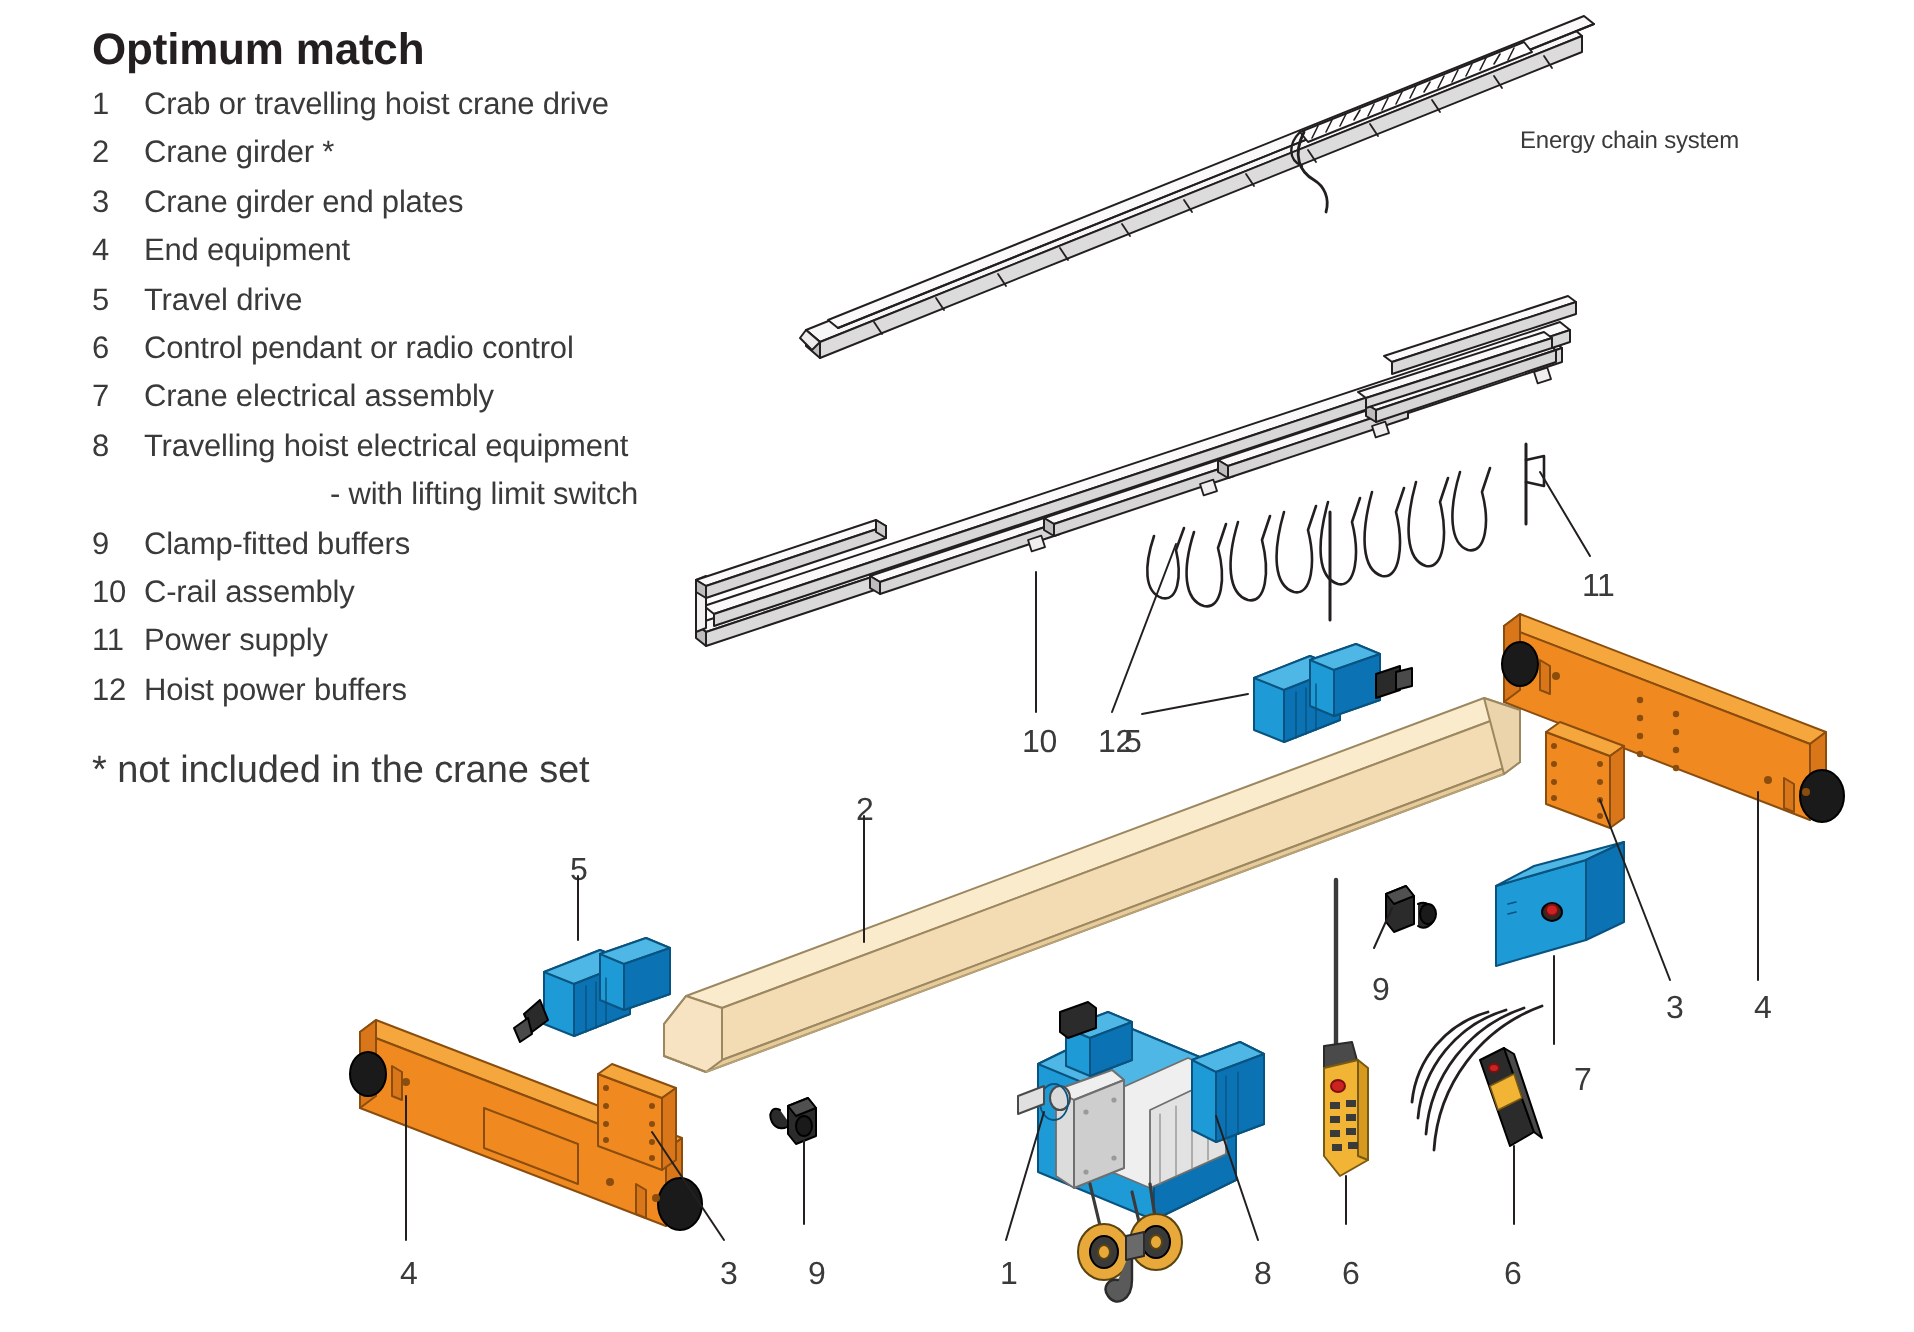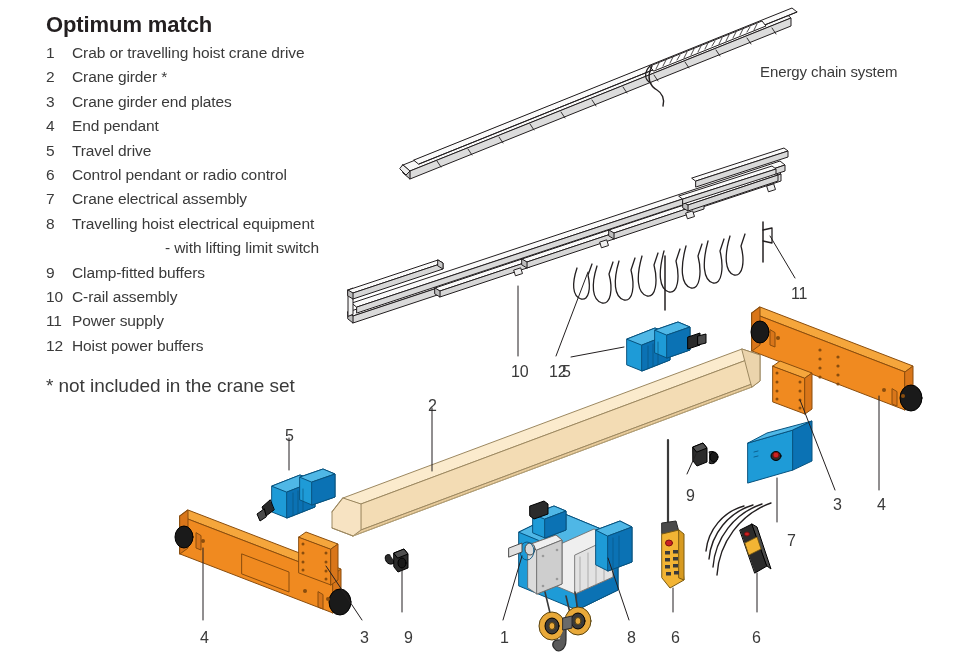--- a/index.html
+++ b/index.html
@@ -48,21 +48,21 @@
     margin-top: 17px;
     font-size: 19px;
     color: #3a3a3a;
     letter-spacing: -0.05px;
   }
 
   
   #energy-chain-label {
     position: absolute;
     left: 760px; top: 63px;
-    font-size: 15px;
+    font-size: 12px;
     color: #3a3a3a;
     letter-spacing: -0.1px;
     white-space: nowrap;
   }
 
   
   .callout {
     position: absolute;
     font-size: 16px;
     color: #3a3a3a;
@@ -91,21 +91,21 @@
       <div class="legend-row">
         <span class="legend-num">2</span>
         <span class="legend-label">Crane girder *</span>
       </div>
       <div class="legend-row">
         <span class="legend-num">3</span>
         <span class="legend-label">Crane girder end plates</span>
       </div>
       <div class="legend-row">
         <span class="legend-num">4</span>
-        <span class="legend-label">End pendant</span>
+        <span class="legend-label">End equipment</span>
       </div>
       <div class="legend-row">
         <span class="legend-num">5</span>
         <span class="legend-label">Travel drive</span>
       </div>
       <div class="legend-row">
         <span class="legend-num">6</span>
         <span class="legend-label">Control pendant or radio control</span>
       </div>
       <div class="legend-row">

